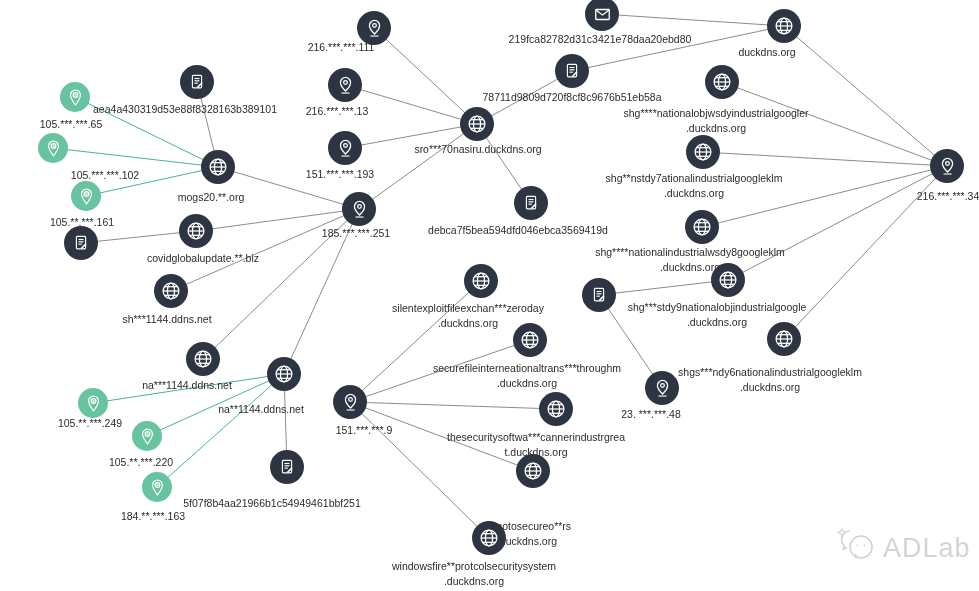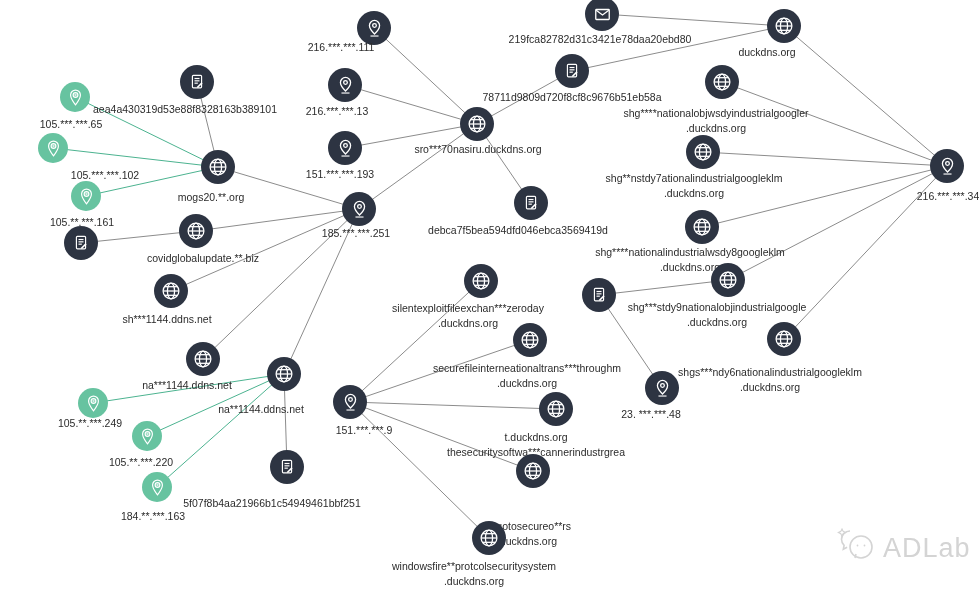--- a/index.html
+++ b/index.html
@@ -434,22 +434,22 @@
           <svg width="22" height="22" viewBox="0 0 24 24" fill="none" stroke="#fff" stroke-width="1.4">
             <circle cx="12" cy="12" r="8.6"></circle>
             <ellipse cx="12" cy="12" rx="3.9" ry="8.6"></ellipse>
             <line x1="3.4" y1="12" x2="20.6" y2="12"></line>
             <line x1="4.8" y1="7.3" x2="19.2" y2="7.3"></line>
             <line x1="4.8" y1="16.7" x2="19.2" y2="16.7"></line>
           </svg>
         </span>
       </div>
       <div class="nlabel" style="left: 536px; top: 430px;">
+        <div>thesecuritysoftwa***cannerindustrgrea</div>
         <div>t.duckdns.org</div>
-        <div>thesecuritysoftwa***cannerindustrgrea</div>
       </div>
       <div class="node dark" style="left: 516px; top: 454px;">
         <span class="icon">
           <svg width="22" height="22" viewBox="0 0 24 24" fill="none" stroke="#fff" stroke-width="1.4">
             <circle cx="12" cy="12" r="8.6"></circle>
             <ellipse cx="12" cy="12" rx="3.9" ry="8.6"></ellipse>
             <line x1="3.4" y1="12" x2="20.6" y2="12"></line>
             <line x1="4.8" y1="7.3" x2="19.2" y2="7.3"></line>
             <line x1="4.8" y1="16.7" x2="19.2" y2="16.7"></line>
           </svg>

